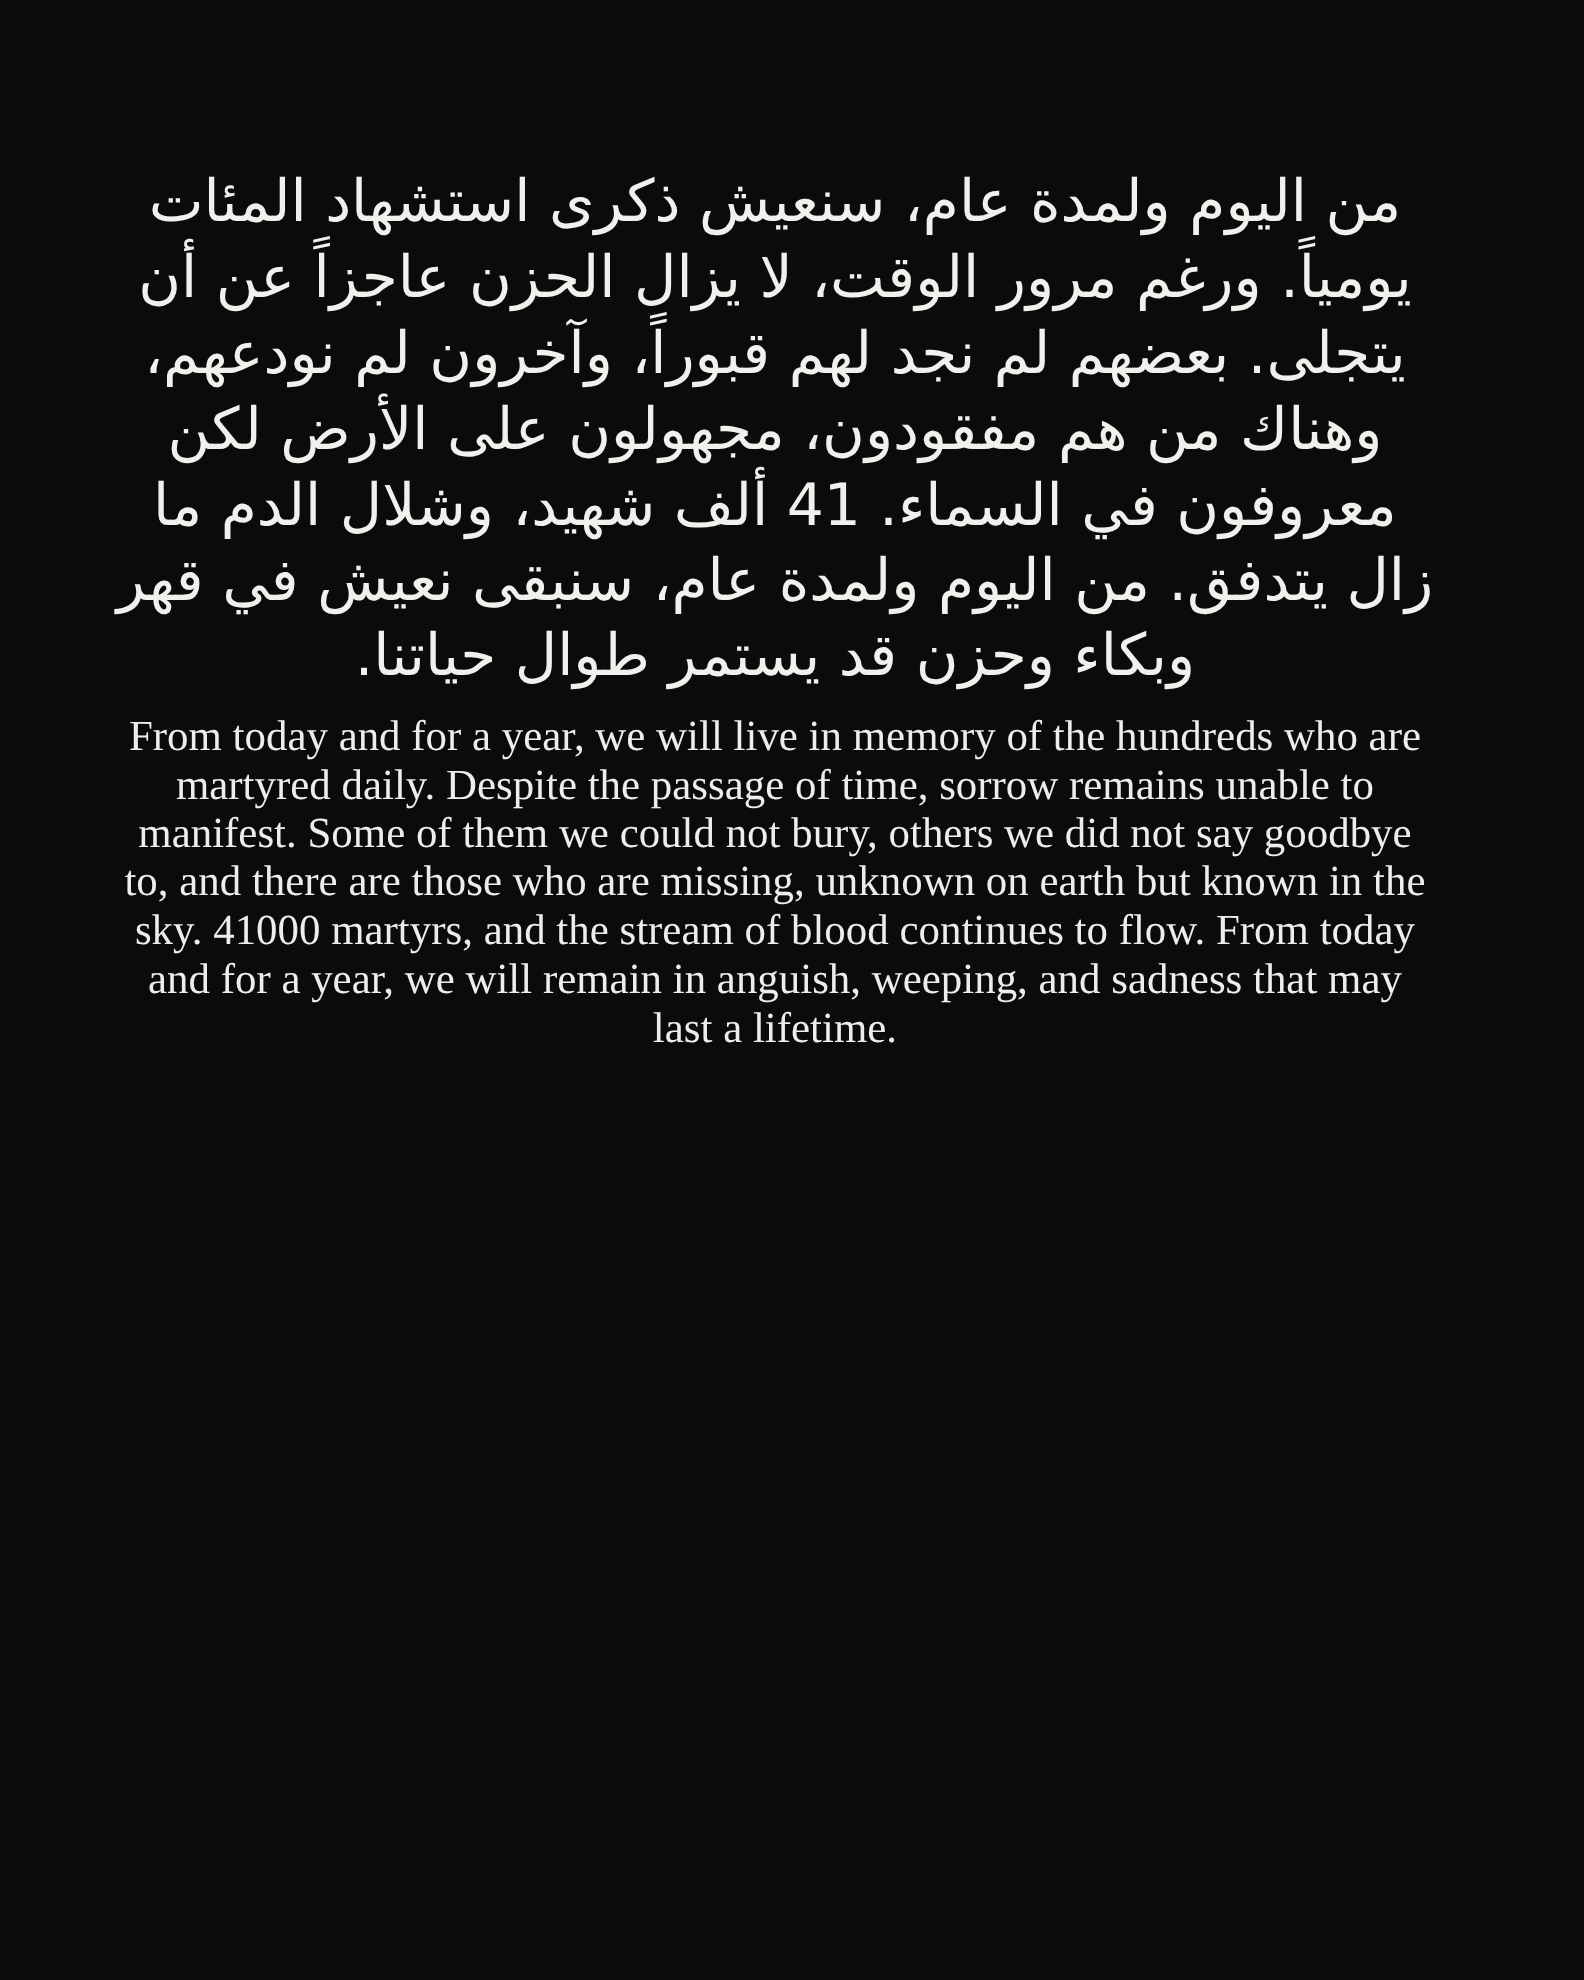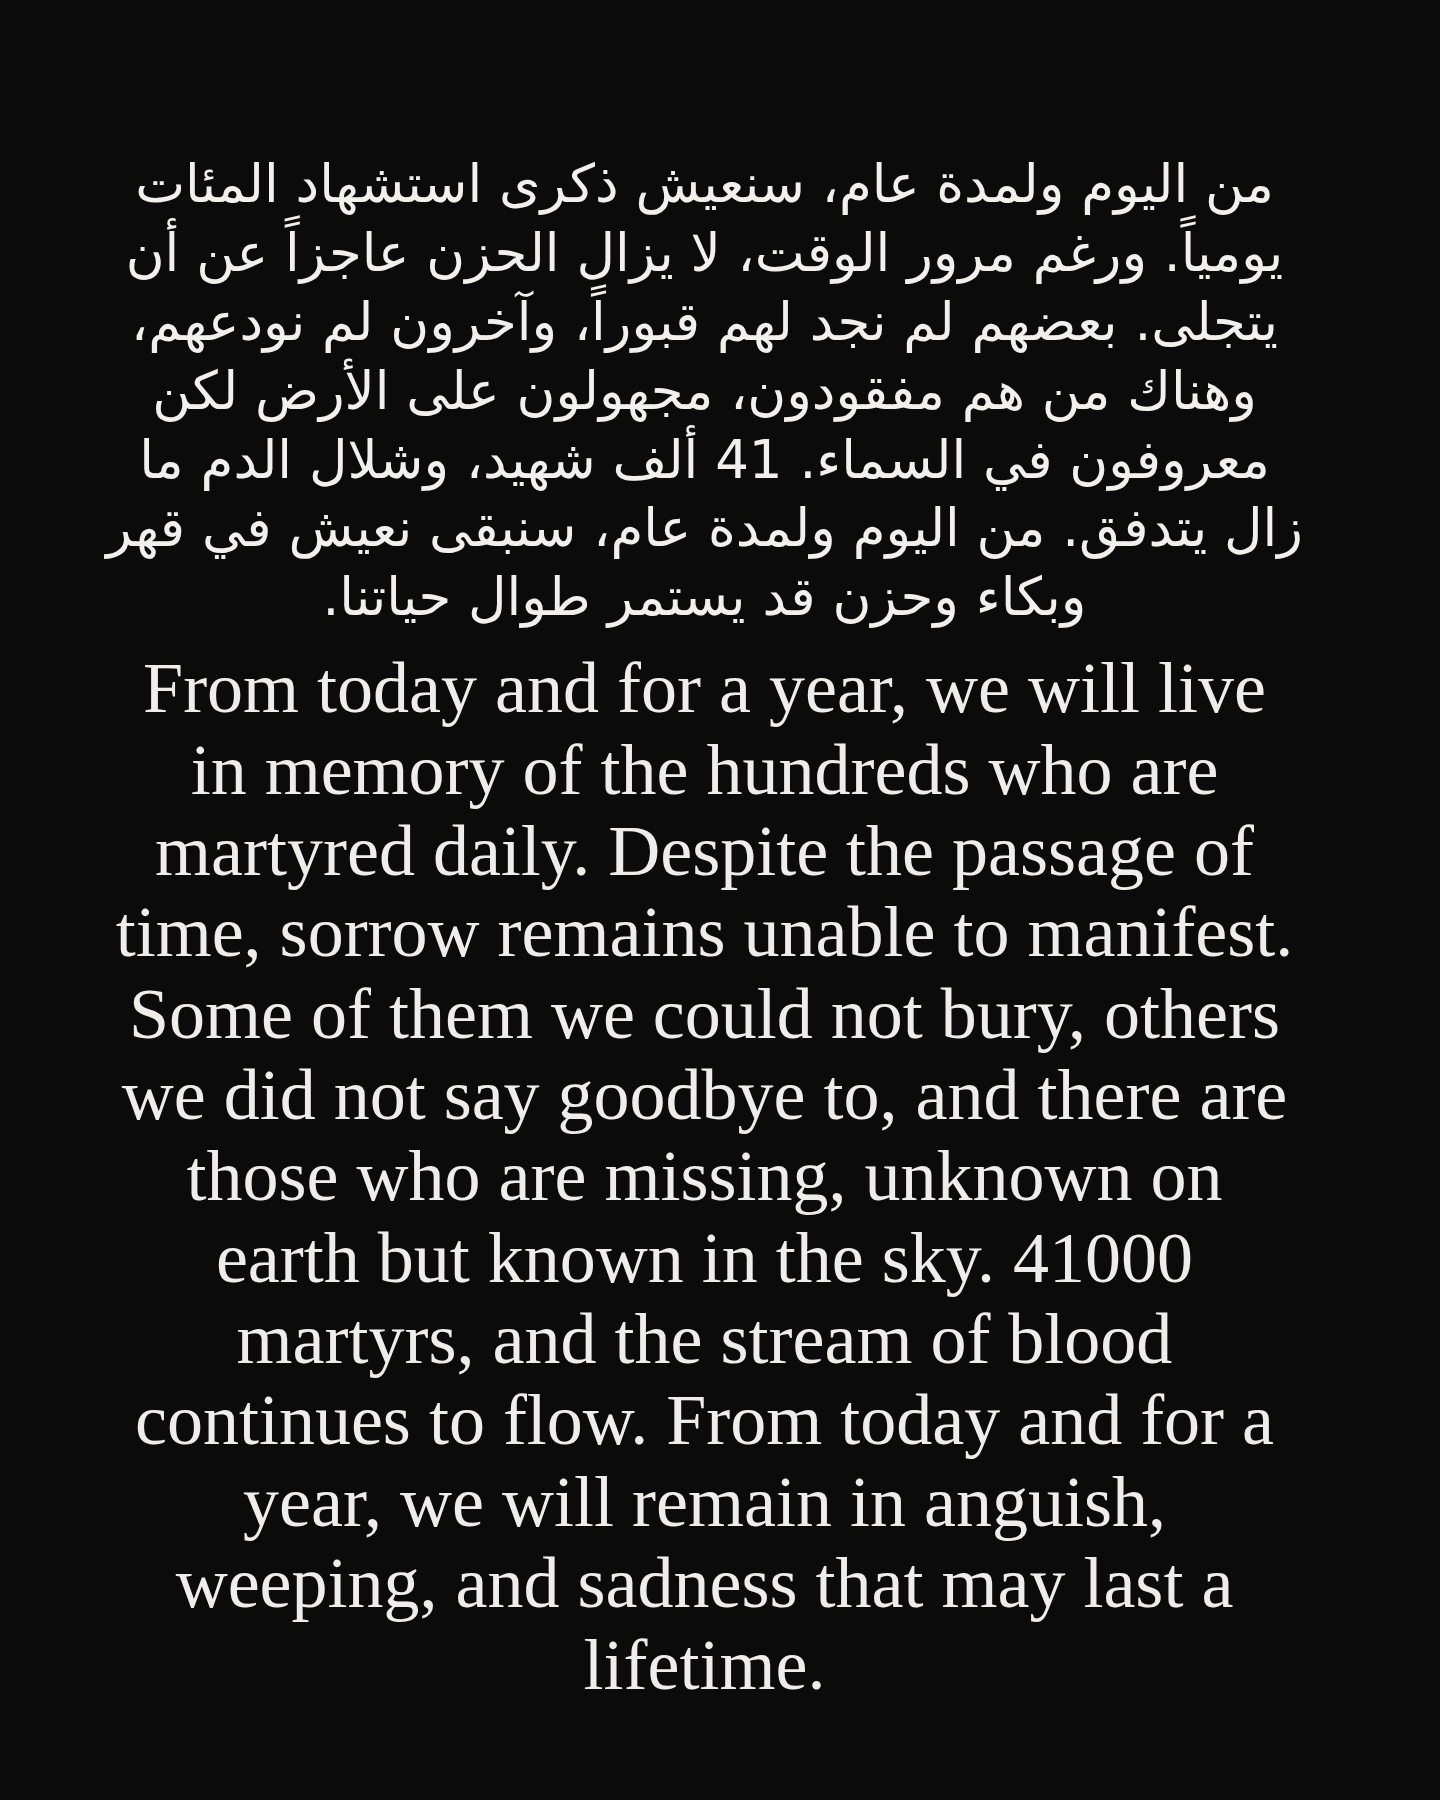--- a/index.html
+++ b/index.html
@@ -40,21 +40,21 @@
     margin: 0 0 16px 0;
     padding: 0 12px;
     box-sizing: border-box;
     text-rendering: optimizeLegibility;
   }
   .english-block {
     width: 100%;
     text-align: center;
     color: #efedea;
     font-family: "Liberation Serif", "DejaVu Serif", serif;
-    font-size: 72px;
+    font-size: 39px;
     line-height: 1.13;
     font-weight: 400;
     margin: 0;
     padding: 0 28px;
     box-sizing: border-box;
   }
 </style>
 </head>
 <body>
 

